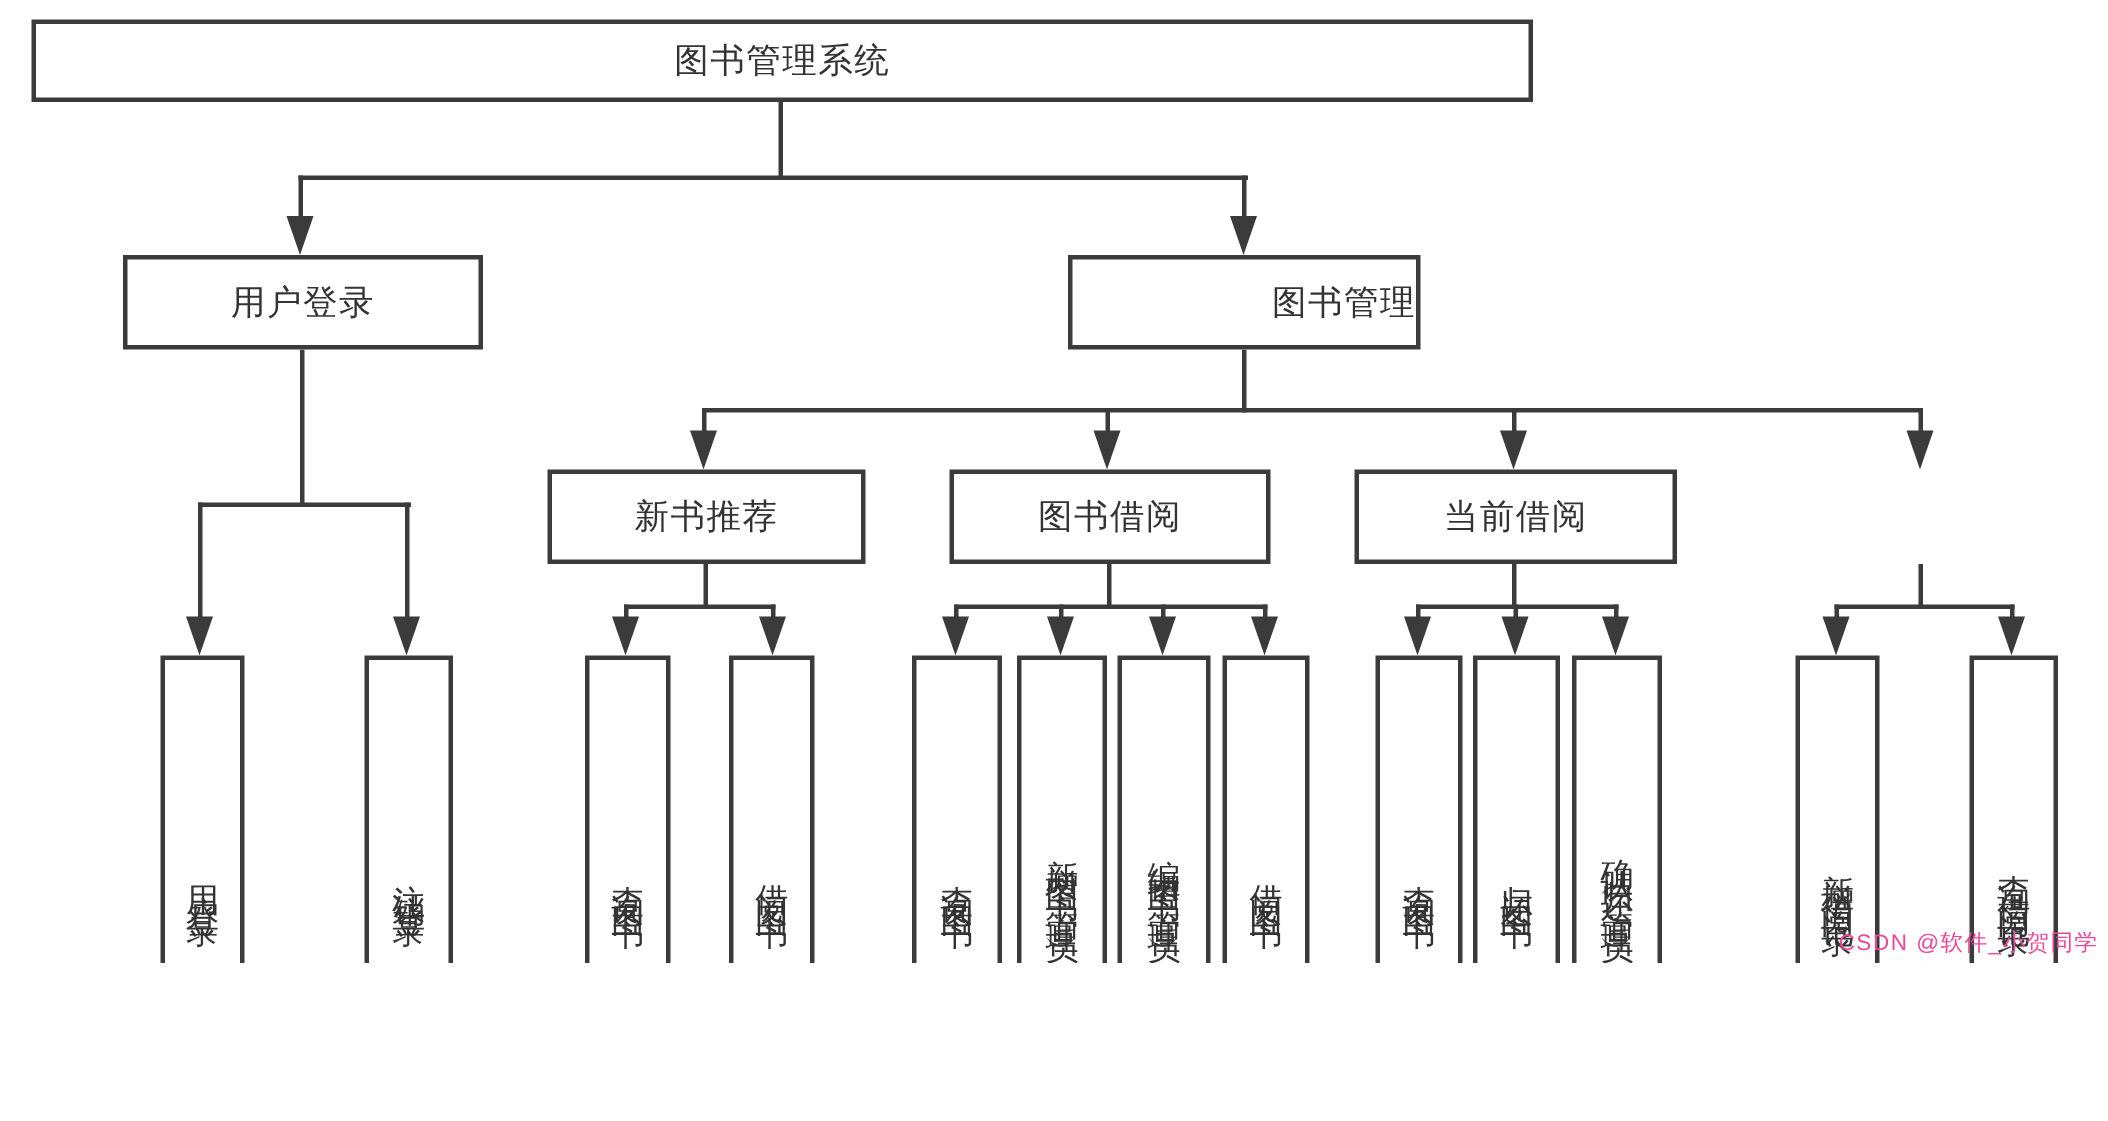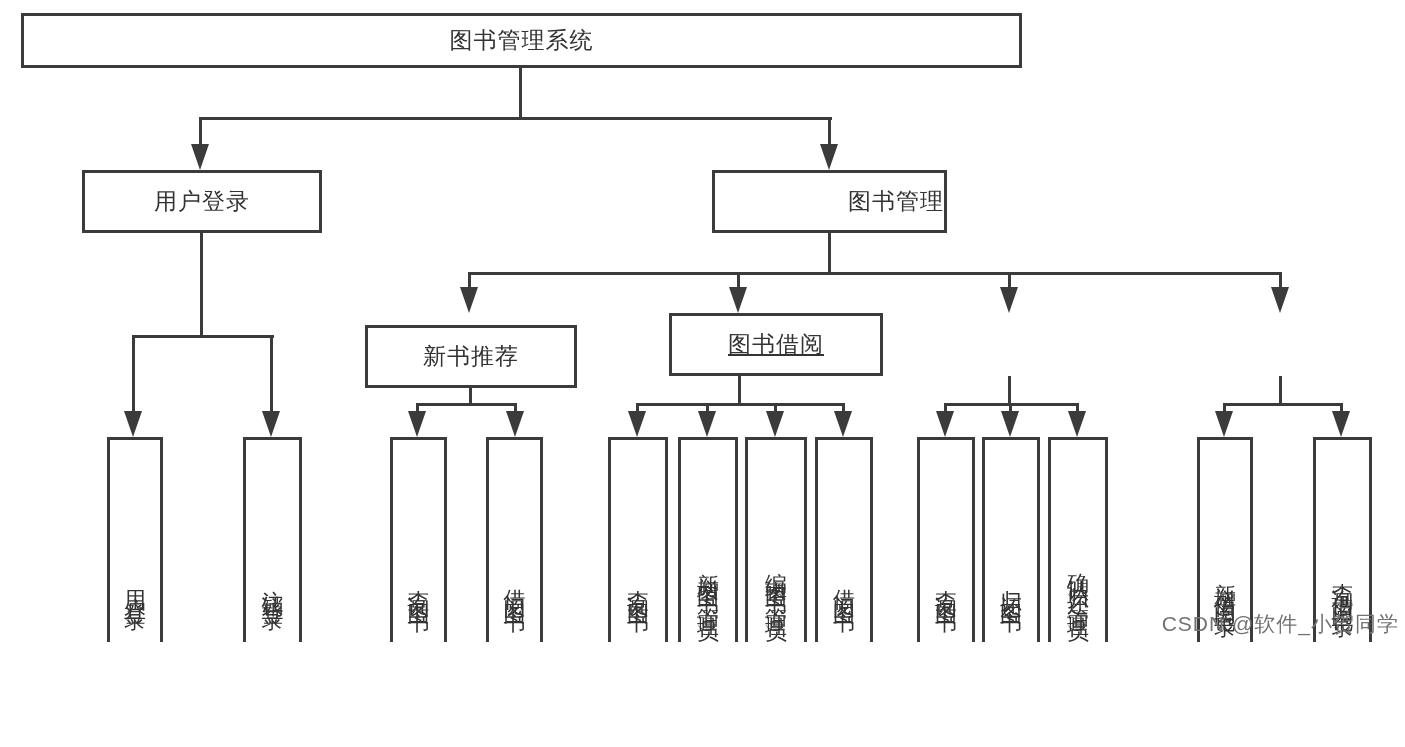--- a/index.html
+++ b/index.html
@@ -36,22 +36,22 @@
   .head{
     position:absolute;width:0;height:0;
     border-left:9px solid transparent;
     border-right:9px solid transparent;
     border-top:26px solid #3b3b3b;
     z-index:1;
   }
   .watermark{
     position:absolute;
     right:6px;bottom:4px;
-    font-size:21px;
-    color:#737373;
+    font-size:15px;
+    color:#ec4899;
     letter-spacing:1px;
     z-index:5;
     white-space:nowrap;
   }
 </style>
 </head>
 <body>
 
 <div id="canvas">
 
@@ -84,25 +84,28 @@
   <div class="hline" style="left:468px;top:272px;width:814px;height:3px;"></div>
   <div class="vline" style="left:468px;top:272px;width:3px;height:17px;"></div>
   <div class="head" style="left:460px;top:287px;"></div>
   <div class="vline" style="left:737px;top:272px;width:3px;height:17px;"></div>
   <div class="head" style="left:729px;top:287px;"></div>
   <div class="vline" style="left:1008px;top:272px;width:3px;height:17px;"></div>
   <div class="head" style="left:1000px;top:287px;"></div>
   <div class="vline" style="left:1279px;top:272px;width:3px;height:17px;"></div>
   <div class="head" style="left:1271px;top:287px;"></div>
 
-  <div class="box" style="left:365px;top:313px;width:212px;height:63px;margin-top:12px;">
+  <div class="box" style="left:365px;top:313px;width:212px;height:63px;">
     <span>新书推荐</span>
   </div>
-  <div class="box" style="left:669px;top:313px;width:214px;height:63px;text-decoration:underline;">
+  <div class="box" style="left:633px;top:313px;width:214px;height:63px;">
     <span>图书借阅</span>
+  </div>
+  <div class="box" style="left:903px;top:313px;width:215px;height:63px;">
+    <span>当前借阅</span>
   </div>
 
   <div class="vline" style="left:469px;top:376px;width:3px;height:30px;"></div>
   <div class="hline" style="left:416px;top:403px;width:101px;height:3px;"></div>
   <div class="vline" style="left:416px;top:403px;width:3px;height:12px;"></div>
   <div class="head" style="left:408px;top:411px;"></div>
   <div class="vline" style="left:514px;top:403px;width:3px;height:12px;"></div>
   <div class="head" style="left:506px;top:411px;"></div>
 
   <div class="vline" style="left:738px;top:376px;width:3px;height:30px;"></div>

